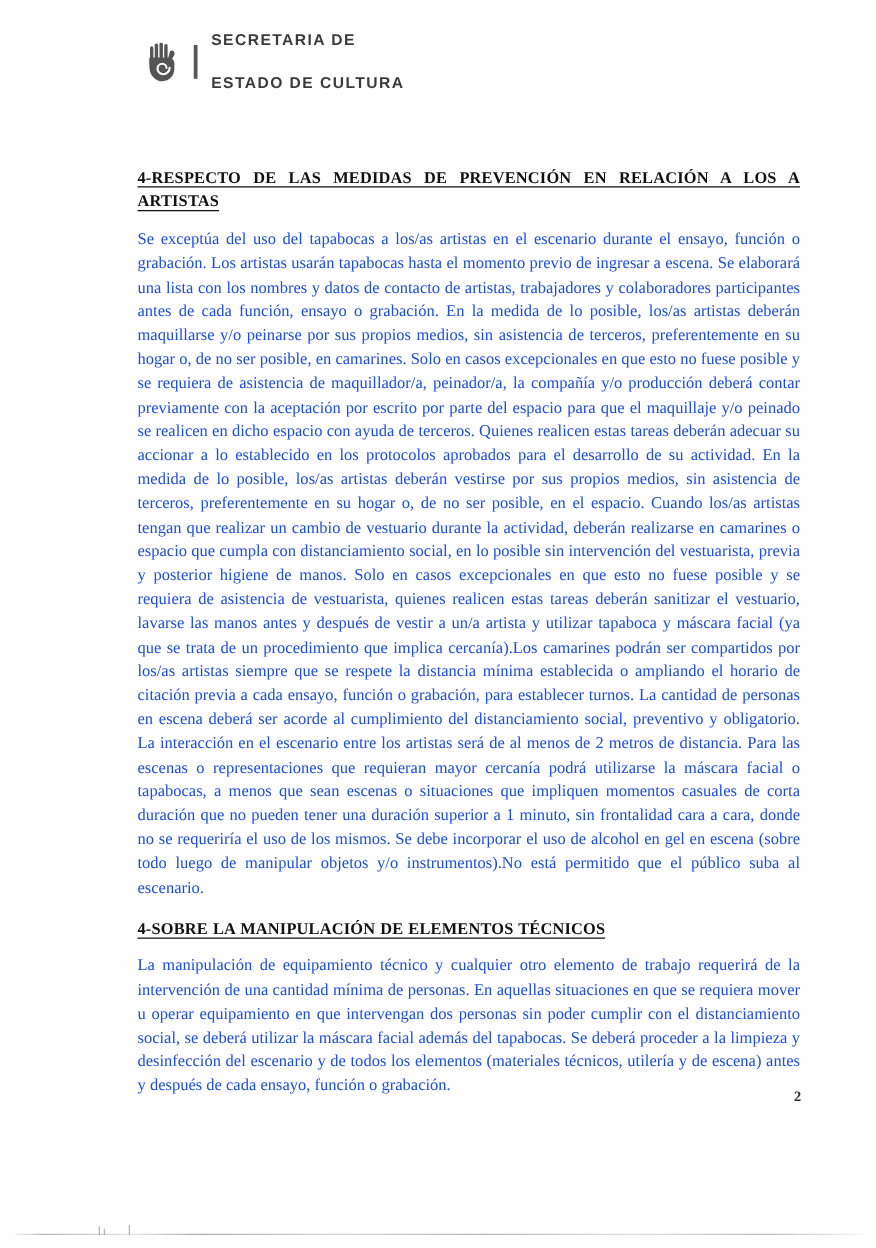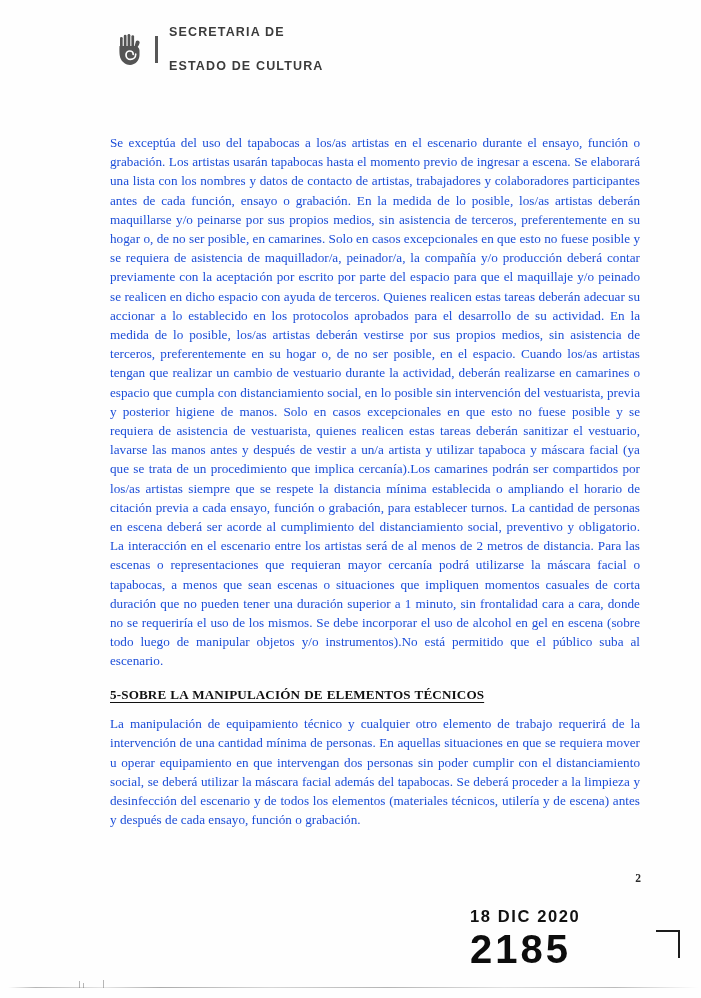--- a/index.html
+++ b/index.html
@@ -201,35 +201,31 @@
     </svg>
     <div class="logo-divider"></div>
     <div class="logo-words">
       <span>SECRETARIA DE</span>
       <span>ESTADO DE CULTURA</span>
     </div>
   </div>
 
   <div class="content">
 
+    <h2 class="section-heading">4-RESPECTO DE LAS MEDIDAS DE PREVENCIÓN EN RELACIÓN A LOS A ARTISTAS</h2>
 
     <p class="body-text">Se exceptúa del uso del tapabocas a los/as artistas en el escenario durante el ensayo, función o grabación. Los artistas usarán tapabocas hasta el momento previo de ingresar a escena. Se elaborará una lista con los nombres y datos de contacto de artistas, trabajadores y colaboradores participantes antes de cada función, ensayo o grabación. En la medida de lo posible, los/as artistas deberán maquillarse y/o peinarse por sus propios medios, sin asistencia de terceros, preferentemente en su hogar o, de no ser posible, en camarines. Solo en casos excepcionales en que esto no fuese posible y se requiera de asistencia de maquillador/a, peinador/a, la compañía y/o producción deberá contar previamente con la aceptación por escrito por parte del espacio para que el maquillaje y/o peinado se realicen en dicho espacio con ayuda de terceros. Quienes realicen estas tareas deberán adecuar su accionar a lo establecido en los protocolos aprobados para el desarrollo de su actividad. En la medida de lo posible, los/as artistas deberán vestirse por sus propios medios, sin asistencia de terceros, preferentemente en su hogar o, de no ser posible, en el espacio. Cuando los/as artistas tengan que realizar un cambio de vestuario durante la actividad, deberán realizarse en camarines o espacio que cumpla con distanciamiento social, en lo posible sin intervención del vestuarista, previa y posterior higiene de manos. Solo en casos excepcionales en que esto no fuese posible y se requiera de asistencia de vestuarista, quienes realicen estas tareas deberán sanitizar el vestuario, lavarse las manos antes y después de vestir a un/a artista y utilizar tapaboca y máscara facial (ya que se trata de un procedimiento que implica cercanía).Los camarines podrán ser compartidos por los/as artistas siempre que se respete la distancia mínima establecida o ampliando el horario de citación previa a cada ensayo, función o grabación, para establecer turnos. La cantidad de personas en escena deberá ser acorde al cumplimiento del distanciamiento social, preventivo y obligatorio. La interacción en el escenario entre los artistas será de al menos de 2 metros de distancia. Para las escenas o representaciones que requieran mayor cercanía podrá utilizarse la máscara facial o tapabocas, a menos que sean escenas o situaciones que impliquen momentos casuales de corta duración que no pueden tener una duración superior a 1 minuto, sin frontalidad cara a cara, donde no se requeriría el uso de los mismos. Se debe incorporar el uso de alcohol en gel en escena (sobre todo luego de manipular objetos y/o instrumentos).No está permitido que el público suba al escenario.</p>
 
-    <h2 class="section-heading second">5-SOBRE LA MANIPULACIÓN DE ELEMENTOS TÉCNICOS</h2>
+    <h2 class="section-heading second">4-SOBRE LA MANIPULACIÓN DE ELEMENTOS TÉCNICOS</h2>
 
     <p class="body-text second-block">La manipulación de equipamiento técnico y cualquier otro elemento de trabajo requerirá de la intervención de una cantidad mínima de personas. En aquellas situaciones en que se requiera mover u operar equipamiento en que intervengan dos personas sin poder cumplir con el distanciamiento social, se deberá utilizar la máscara facial además del tapabocas. Se deberá proceder a la limpieza y desinfección del escenario y de todos los elementos (materiales técnicos, utilería y de escena) antes y después de cada ensayo, función o grabación.</p>
 
   </div>
 
   <div class="page-number">2</div>
 
-  <div class="stamp">
-    <div class="stamp-date">18 DIC 2020</div>
-    <div class="stamp-number">2185</div>
-    <div class="stamp-corner"></div>
-  </div>
 
   <div class="scan-line"></div>
   <div class="scan-tick"></div>
   <div class="scan-tick b"></div>
   <div class="scan-tick c"></div>
 
 </div>
 
 </body></html>

